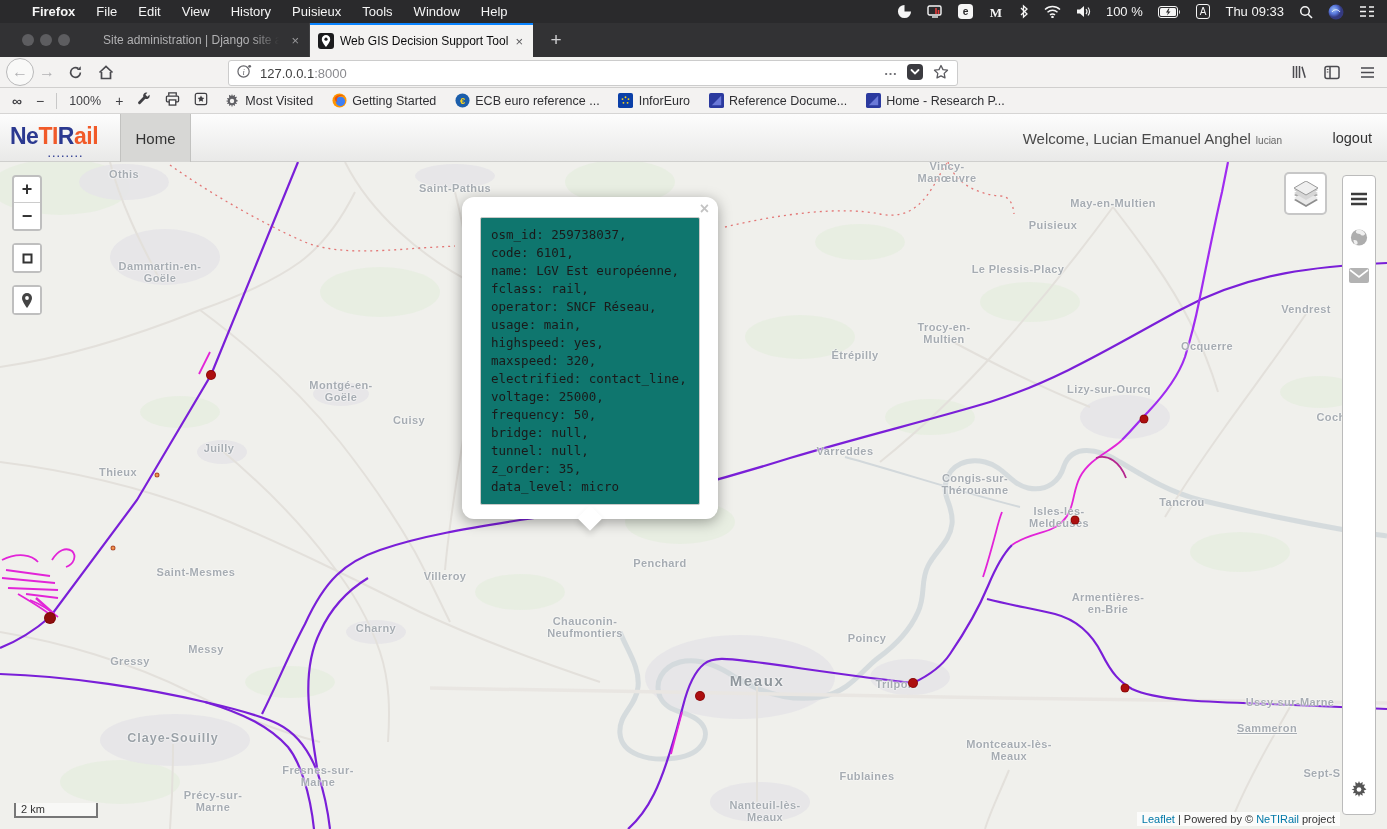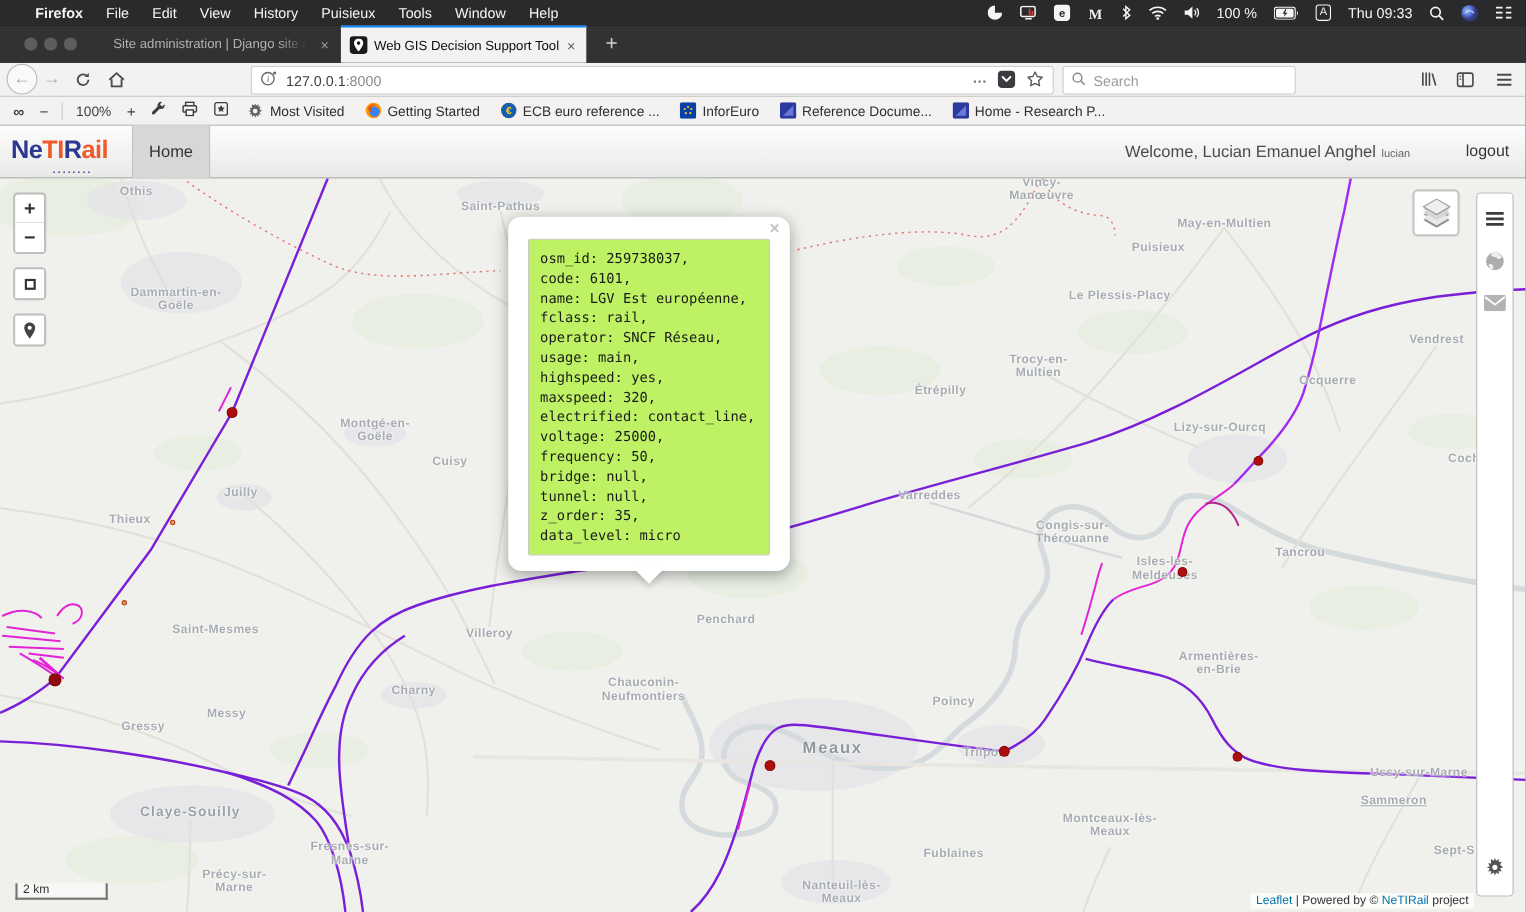--- a/index.html
+++ b/index.html
@@ -76,21 +76,21 @@
   #layersctl{position:absolute;right:60px;top:10px;width:43px;height:43px;background:#fff;border:2px solid rgba(0,0,0,.22);border-radius:5px;z-index:30;display:flex;align-items:center;justify-content:center;}
   #rightbar{position:absolute;right:11px;top:13px;width:34px;height:640px;background:#fff;border:1px solid #bbb;border-radius:4px;z-index:31;}
   #rightbar .ric{position:absolute;left:50%;transform:translateX(-50%);}
   #scalebar{position:absolute;left:14px;bottom:11px;width:84px;height:15px;border:2px solid #777;border-top:none;background:rgba(255,255,255,.55);
     font-size:11px;color:#333;line-height:13px;padding-left:5px;z-index:30;}
   #attribution{position:absolute;right:47px;bottom:3px;background:rgba(255,255,255,.75);font-size:11px;color:#333;padding:1px 5px;z-index:30;}
   #attribution a{color:var(--link);text-decoration:none;}
   
   #popup{position:absolute;left:462px;top:35px;width:256px;background:#fff;border-radius:12px;box-shadow:0 3px 14px rgba(0,0,0,.35);z-index:40;}
   #popup-close{position:absolute;top:5px;right:9px;color:#c3c3c3;font-size:16px;font-weight:bold;line-height:14px;}
-  #popup-inner{margin:20px 18px 14px 18px;background:#bef264;border:1px solid #c9c9c7;border-radius:2px;padding:8px 10px;}
+  #popup-inner{margin:20px 18px 14px 18px;background:#0f766e;border:1px solid #c9c9c7;border-radius:2px;padding:8px 10px;}
   #popup-inner .pl{font-family:"DejaVu Sans Mono",monospace;font-size:12.5px;line-height:18px;color:#1a1a1a;white-space:pre;}
   #popup-tail{position:absolute;left:119px;bottom:-8px;width:18px;height:18px;background:#fff;transform:rotate(45deg);box-shadow:3px 3px 6px rgba(0,0,0,.12);}
   svg .road{stroke:#e3e0db;stroke-width:2;fill:none;}
   svg .roadw{stroke:#e9e6e2;stroke-width:3.5;fill:none;}
   svg .river{stroke:#d2d8db;stroke-width:5;fill:none;opacity:.9;}
   svg .canal{stroke:#d2d8db;stroke-width:2;fill:none;}
   svg .rail{stroke:var(--rail);stroke-width:2.2;fill:none;}
   svg .railb{stroke:var(--rail-bright);stroke-width:2.2;fill:none;}
   svg .mag{stroke:var(--magenta);stroke-width:1.8;fill:none;}
   svg .magd{stroke:var(--magenta-dark);stroke-width:1.8;fill:none;}
@@ -243,29 +243,20 @@
       <svg width="16" height="16" viewBox="0 0 16 16">
           <rect width="16" height="16" rx="4" fill="#3b3b40"></rect>
           <path d="M4.5 6l3.5 3.5L11.5 6" fill="none" stroke="#fff" stroke-width="1.8" stroke-linecap="round"></path>
         </svg>
     </span>
     <span style="margin-right:8px">
       <svg width="16" height="16" viewBox="0 0 16 16">
           <path d="M8 1.5l2 4.1 4.5.6-3.3 3.2.8 4.5L8 11.8l-4 2.1.8-4.5L1.5 6.2 6 5.6z" fill="none" stroke="#5a5a5f" stroke-width="1.3" stroke-linejoin="round"></path>
         </svg>
     </span>
-  </div>
-  <div id="searchbar">
-    <span style="margin:0 7px">
-      <svg width="13" height="13" viewBox="0 0 14 14">
-          <circle cx="6" cy="6" r="4.3" fill="none" stroke="#8a8a8e" stroke-width="1.4"></circle>
-          <path d="M9.2 9.2L13 13" stroke="#8a8a8e" stroke-width="1.5"></path>
-        </svg>
-    </span>
-    <span>Search</span>
   </div>
   <span class="navbtn toolicon" style="position:absolute;left:1285px;width:28px">
     <svg width="16" height="16" viewBox="0 0 16 16">
         <path d="M2.5 2v12M5.5 2v12M8.5 2v12" stroke="#4a4a4f" stroke-width="1.5"></path>
         <path d="M11 2.8l3.2 11" stroke="#4a4a4f" stroke-width="1.5"></path>
       </svg>
   </span>
   <span class="navbtn toolicon" style="position:absolute;left:1318px;width:28px">
     <svg width="16" height="15" viewBox="0 0 16 15">
         <rect x="1" y="1.5" width="14" height="12" rx="2" fill="none" stroke="#4a4a4f" stroke-width="1.5"></rect>

